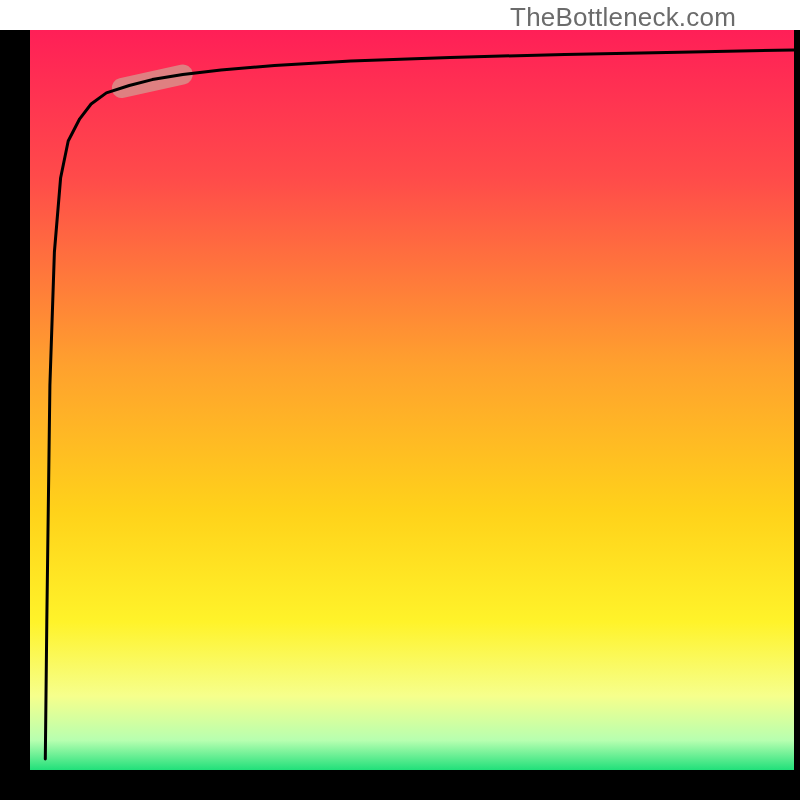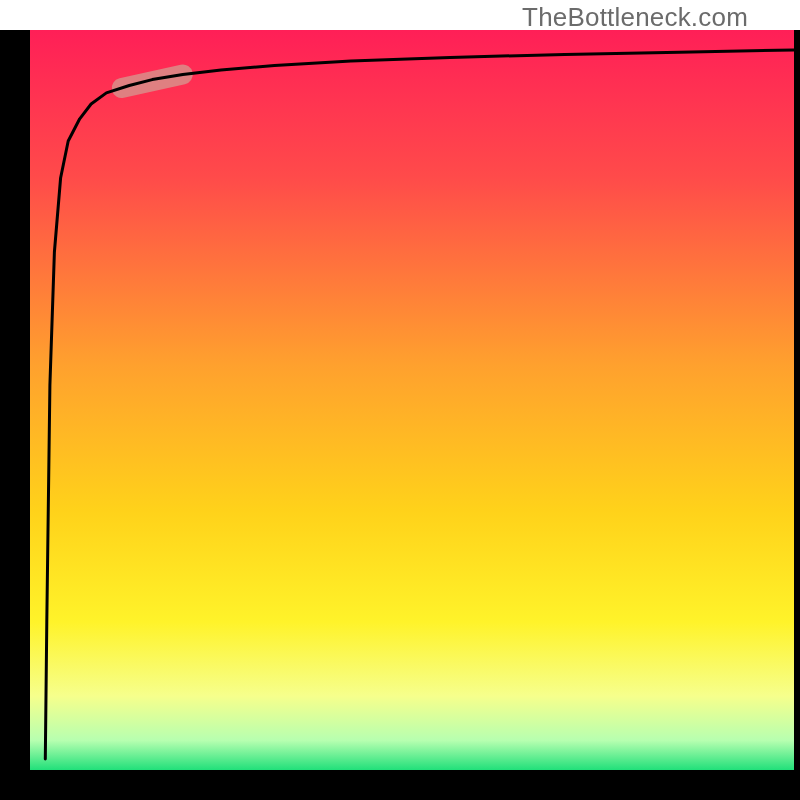--- a/index.html
+++ b/index.html
@@ -8,21 +8,20 @@
     width: 800px;
     height: 800px;
     overflow: hidden;
     background: #ffffff;
     font-family: Arial, Helvetica, sans-serif;
   }
   .stage {
     position: relative;
     width: 744px;
     height: 800px;
-    padding-left: 12px;
   }
   .watermark {
     position: absolute;
     top: 2px;
     right: 8px;
     color: #6b6b6b;
     font-size: 26px;
     font-weight: 400;
     letter-spacing: 0.2px;
     z-index: 20;

